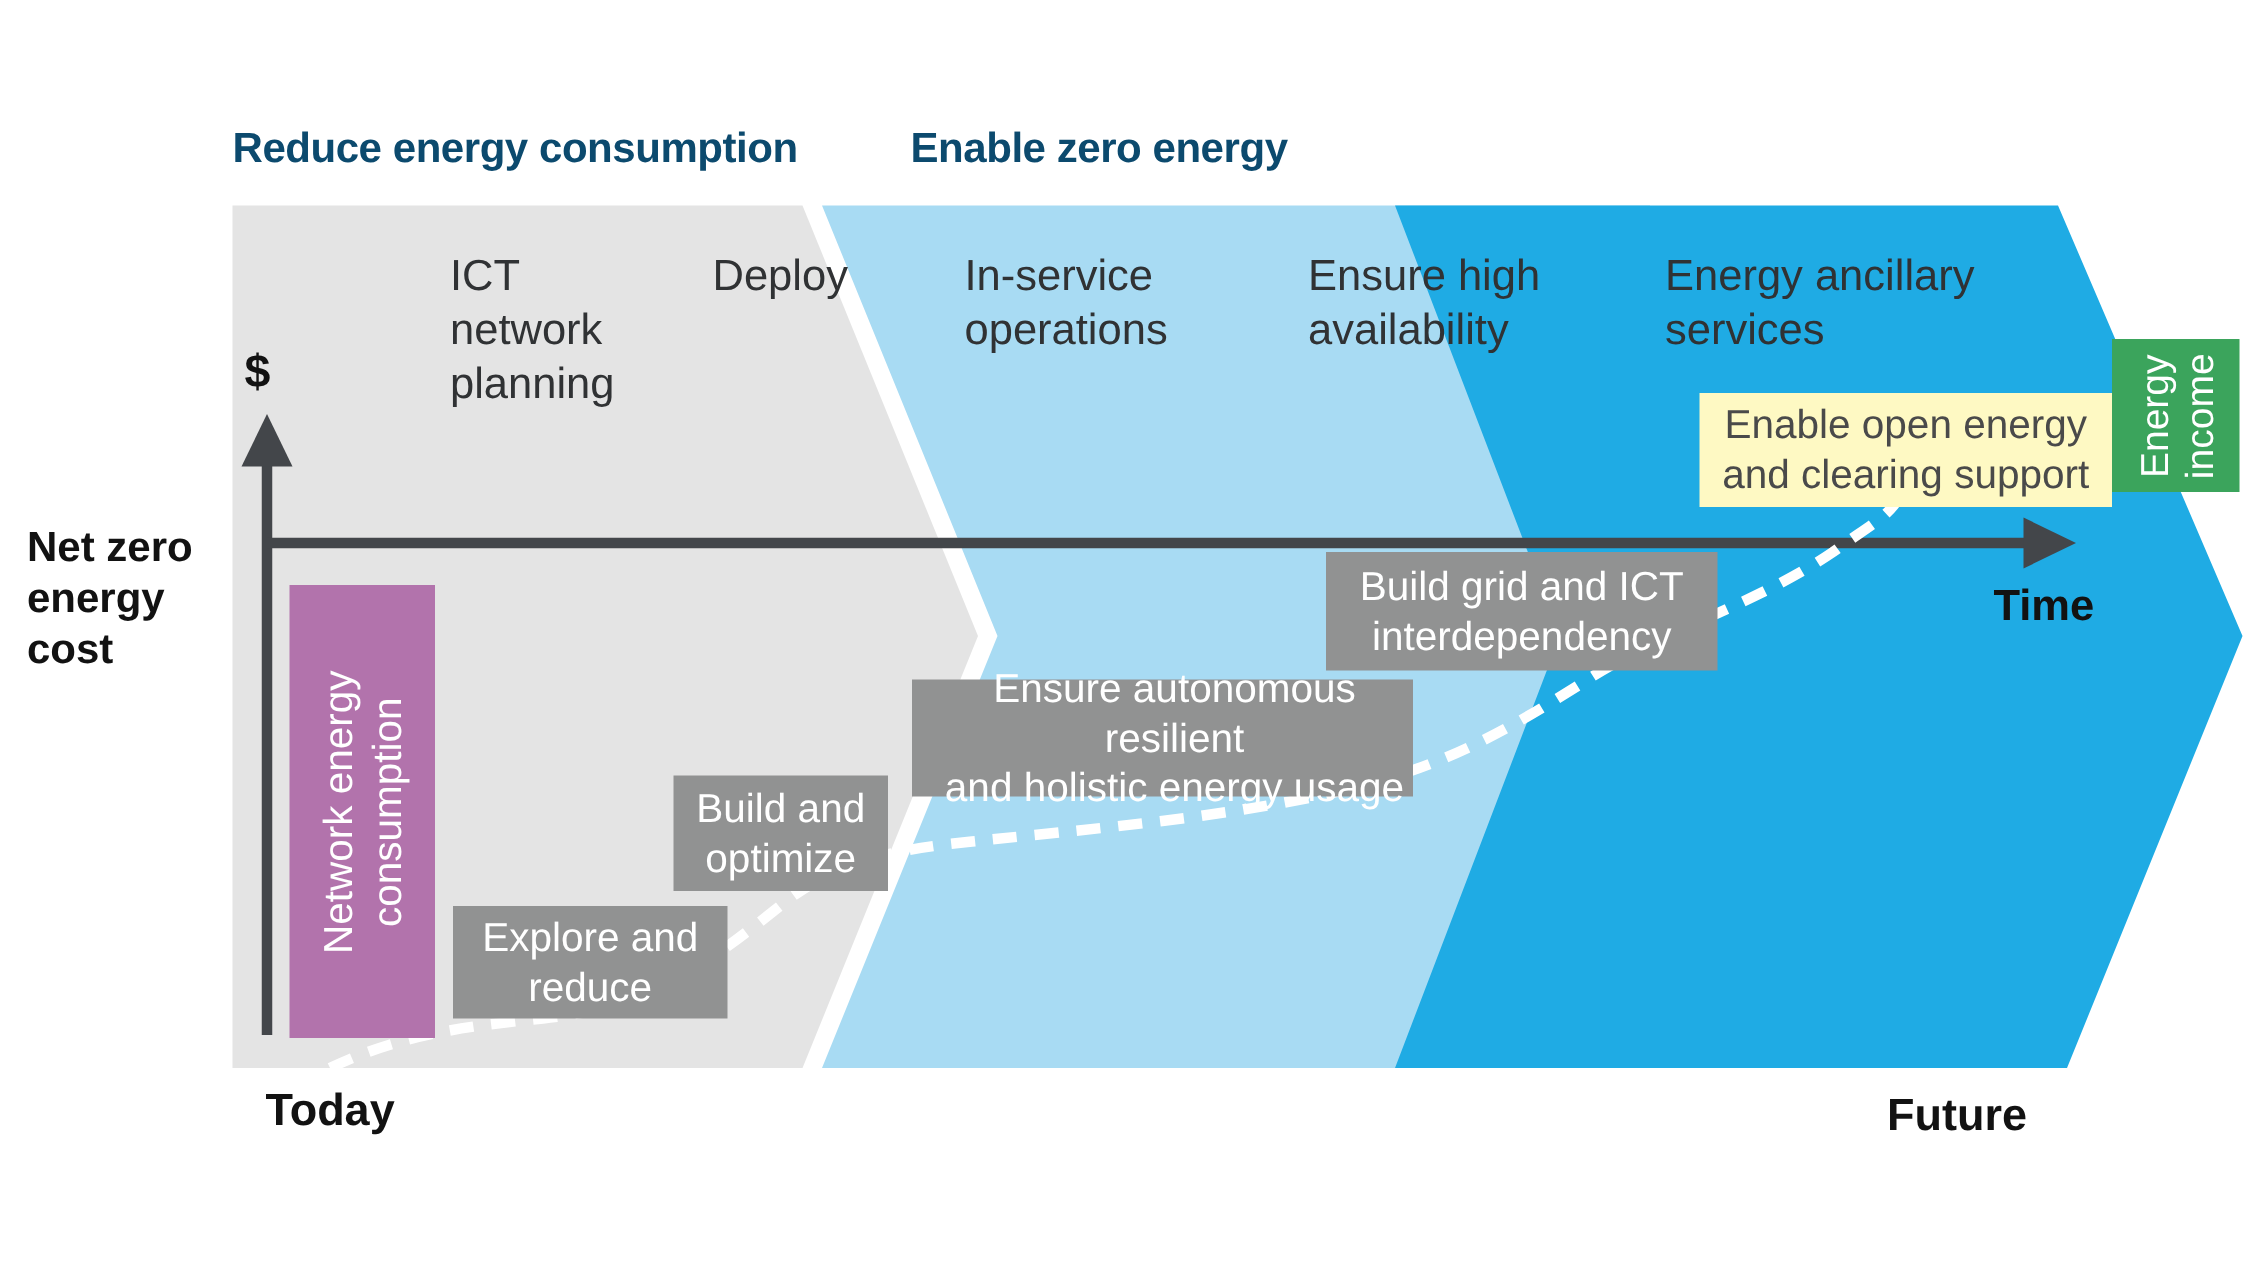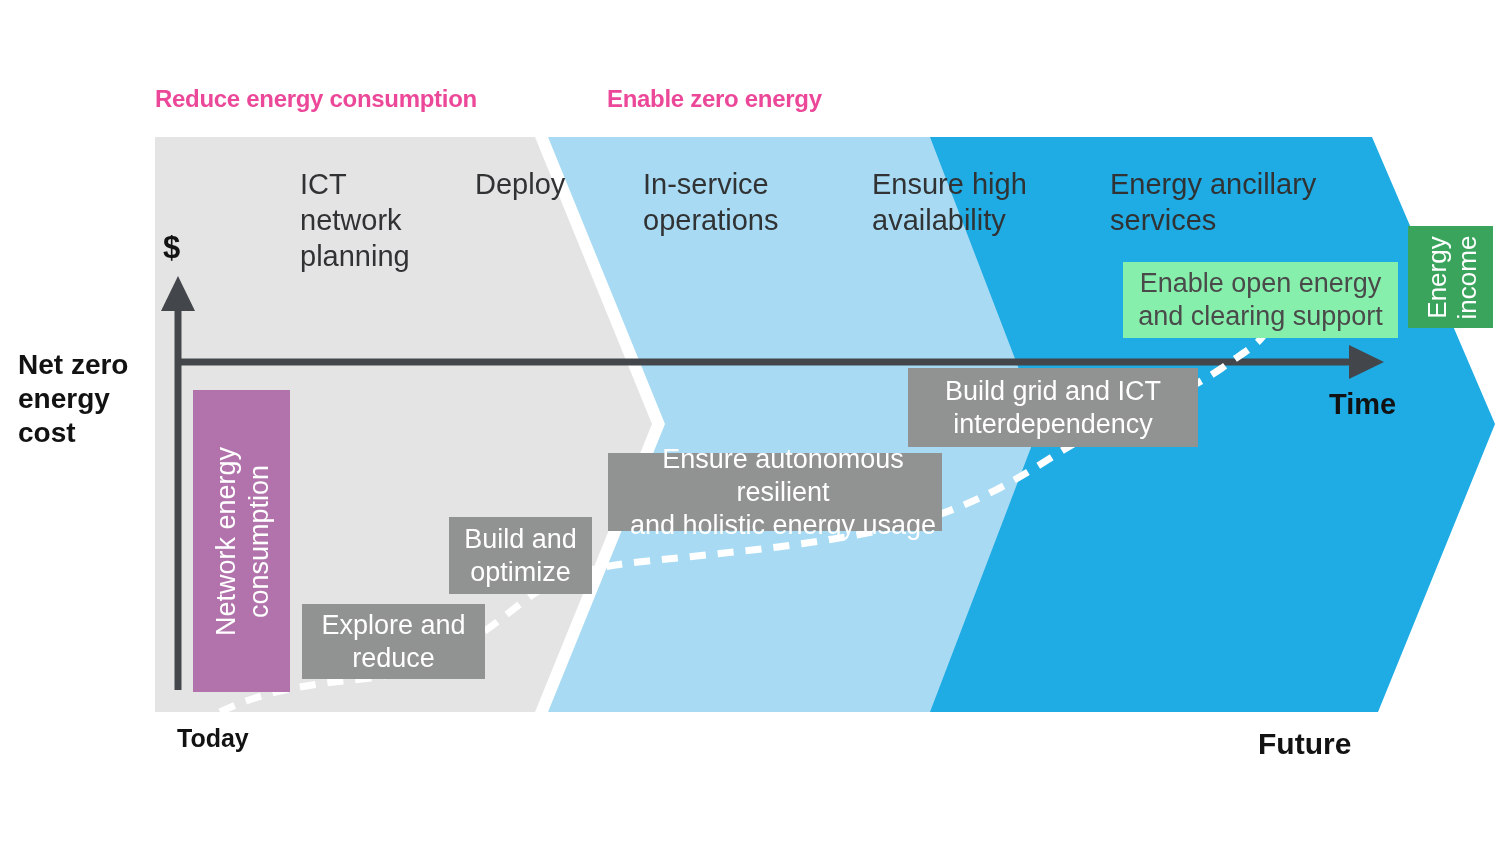--- a/index.html
+++ b/index.html
@@ -2,29 +2,29 @@
 <html><head>
 <meta charset="utf-8">
 <style>
   html,body{margin:0;padding:0;background:#ffffff;}
   #canvas{
     position:relative;width:1500px;height:844px;overflow:hidden;
     font-family:"Liberation Sans","DejaVu Sans",sans-serif;background:#ffffff;
   }
   #shapes{position:absolute;left:0;top:0;width:1500px;height:844px;}
   .abs{position:absolute;white-space:pre-line;}
-  .hdr{font-size:24px;font-weight:700;color:#ec4899;letter-spacing:-0.3px;line-height:30px;}
+  .hdr{font-size:28px;font-weight:700;color:#0c4a6e;letter-spacing:-0.3px;line-height:30px;}
   .steplabel{font-size:29px;font-weight:400;color:#303234;line-height:36px;}
   .axislabel{font-weight:700;color:#121212;}
   .notebox{
     display:flex;align-items:center;justify-content:center;text-align:center;
     background:#919292;color:#ffffff;font-size:27px;line-height:33px;
   }
   .notebox.leftalign{justify-content:flex-start;text-align:center;padding-left:16px;box-sizing:border-box;}
-  .whitebox{background:#86efac;color:#4a4a4a;}
+  .whitebox{background:#fef9c3;color:#4a4a4a;margin-left:10px;}
   .rotwrap{position:absolute;}
   .rotinner{
     position:absolute;display:flex;align-items:center;justify-content:center;
     text-align:center;transform:rotate(-90deg);color:#ffffff;white-space:pre-line;
   }
   .purplebar{background:#b273ac;}
   .greenbox{background:#3ba45c;}
 </style>
 </head>
 <body>
@@ -64,35 +64,35 @@
   <div class="abs steplabel" style="left:872px;top:166px;">Ensure high
 availability</div>
   <div class="abs steplabel" style="left:1110px;top:166px;">Energy ancillary
 services</div>
 
   <div class="abs axislabel" style="left:163px;top:230px;font-size:31px;">$</div>
   <div class="abs axislabel" style="left:18px;top:304px;font-size:28px;line-height:34px;margin-top:44px;">Net zero
 energy
 cost</div>
   <div class="abs axislabel" style="left:1329px;top:388px;font-size:29px;">Time</div>
-  <div class="abs axislabel" style="left:177px;top:724px;font-size:25px;">Today</div>
+  <div class="abs axislabel" style="left:177px;top:724px;font-size:30px;">Today</div>
   <div class="abs axislabel" style="left:1258px;top:727px;font-size:30px;">Future</div>
 
   <div class="rotwrap purplebar" style="left:193px;top:390px;width:97px;height:302px;">
     <div class="rotinner" style="width:302px;height:97px;left:-102.5px;top:102.5px;font-size:27px;line-height:33px;">Network energy
 consumption</div>
   </div>
 
   <div class="abs notebox" style="left:302px;top:604px;width:183px;height:75px;">Explore and
 reduce</div>
   <div class="abs notebox" style="left:449px;top:517px;width:143px;height:77px;">Build and
 optimize</div>
   <div class="abs notebox leftalign" style="left:608px;top:453px;width:334px;height:78px;">Ensure autonomous resilient
 and holistic energy usage</div>
-  <div class="abs notebox" style="left:908px;top:368px;width:290px;height:79px;">Build grid and ICT
+  <div class="abs notebox" style="left:884px;top:368px;width:261px;height:79px;">Build grid and ICT
 interdependency</div>
 
   <div class="abs notebox whitebox" style="left:1123px;top:262px;width:275px;height:76px;">Enable open energy
 and clearing support</div>
 
   <div class="rotwrap greenbox" style="left:1408px;top:226px;width:85px;height:102px;">
     <div class="rotinner" style="width:102px;height:85px;left:-8.5px;top:8.5px;font-size:26px;line-height:30px;">Energy
 income</div>
   </div>
 

